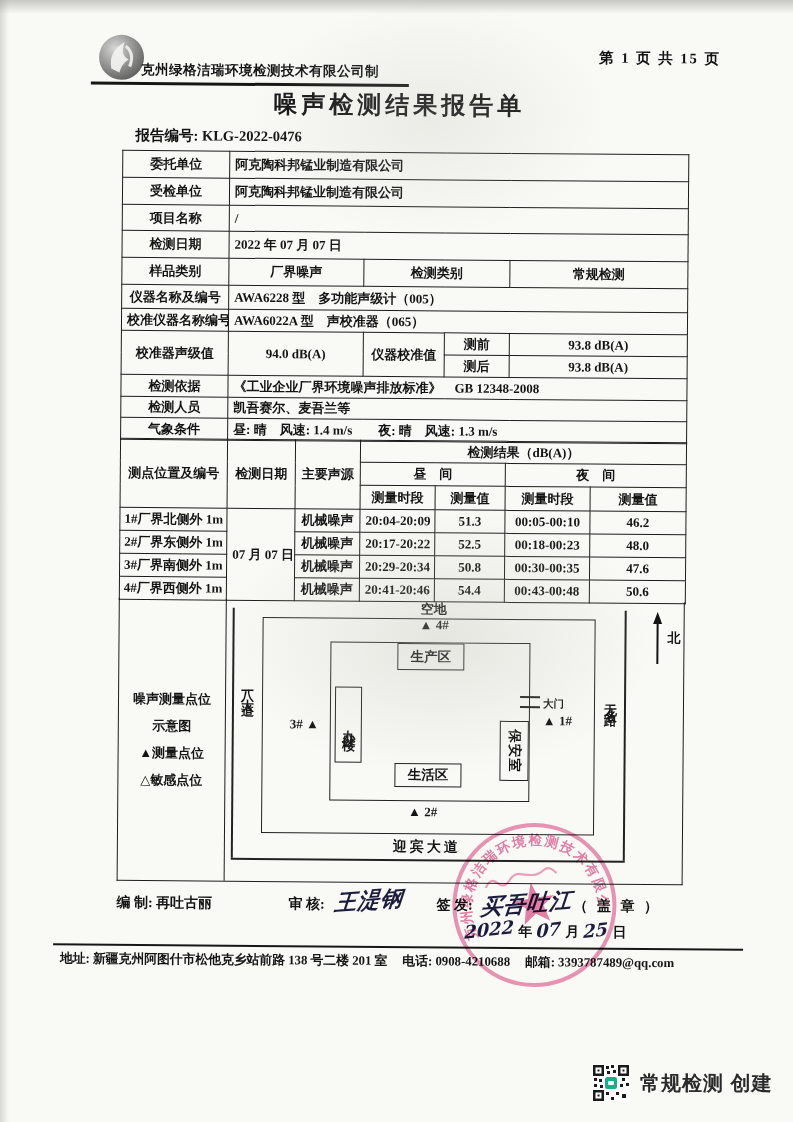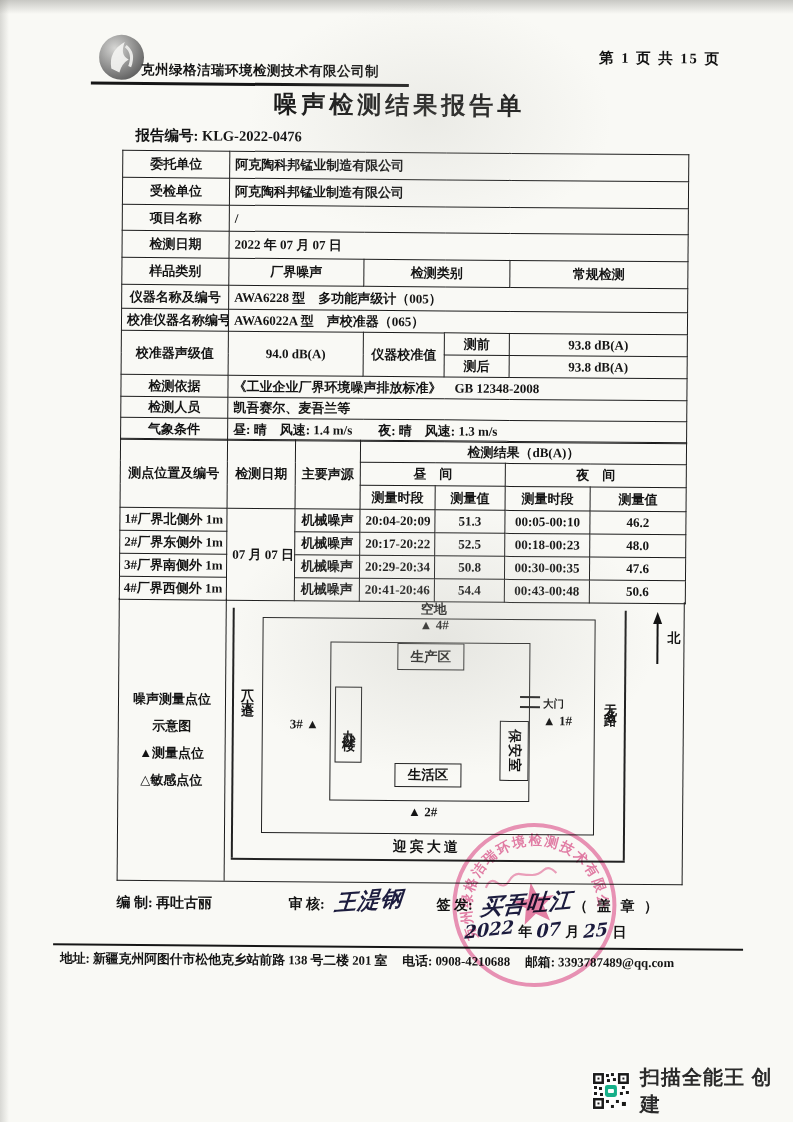--- a/index.html
+++ b/index.html
@@ -349,15 +349,15 @@
           <rect x="3.5" y="28.5" width="6" height="6"></rect>
         </g>
       <g fill="#1b1b1b">
           <rect x="5.5" y="5.5" width="2" height="2"></rect>
           <rect x="30.5" y="5.5" width="2" height="2"></rect>
           <rect x="5.5" y="30.5" width="2" height="2"></rect>
         </g>
       <rect x="13" y="13" width="12" height="12" rx="2.5" fill="#17b08a"></rect>
       <rect x="16" y="17" width="6" height="4" rx="1" fill="#ffffff"></rect>
     </svg>
-    <span class="cs-label">扫描全能王 创建</span>
+    <span class="cs-label">常规检测 创建</span>
   </div>
 </div>
 
 </body></html>

